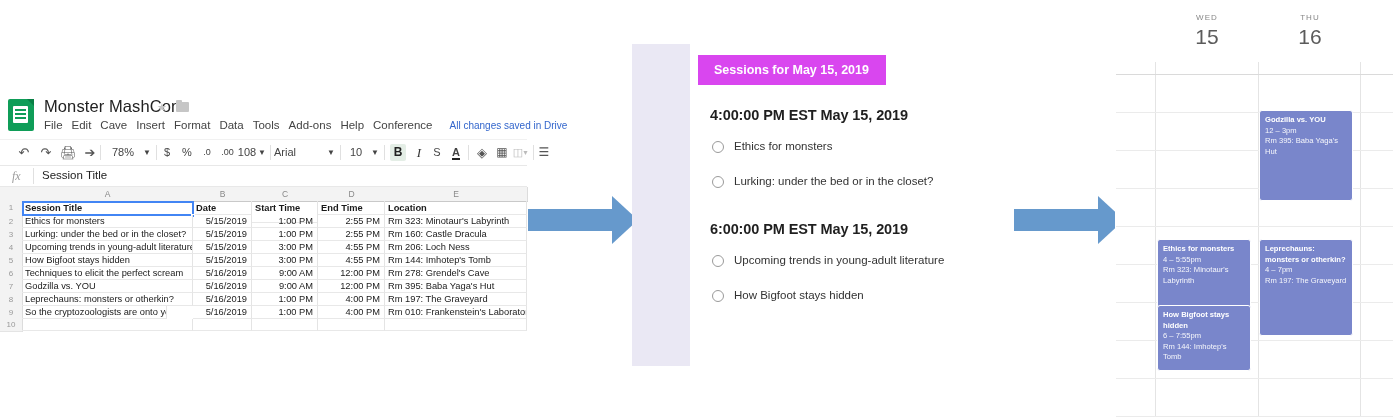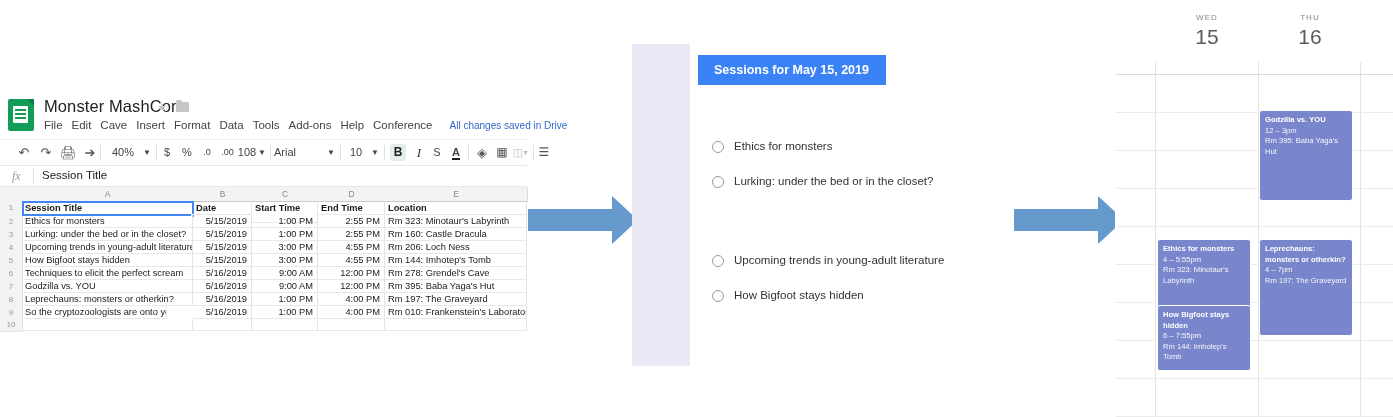--- a/index.html
+++ b/index.html
@@ -115,21 +115,21 @@
     position:absolute;width:0;height:0;
     border-top:24px solid transparent;border-bottom:24px solid transparent;
     border-left:26px solid #6699cc;
   }
   
   #formpanel{position:absolute;left:632px;top:44px;width:290px;height:322px;}
   .fp-lav{position:absolute;left:0;top:0;width:58px;height:322px;background:#eae8f4;}
   .fp-white{position:absolute;left:58px;top:0;width:232px;height:322px;background:#fff;}
   .fp-banner{
     position:absolute;height:30px;line-height:30px;
-    background:#3b82f6;color:#fff;font-size:12.5px;font-weight:bold;
+    background:#d946ef;color:#fff;font-size:12.5px;font-weight:bold;
     padding-left:16px;box-sizing:border-box;white-space:nowrap;
   }
   .fp-time{
     position:absolute;font-size:14.5px;font-weight:bold;color:#1f1f1f;
     white-space:nowrap;letter-spacing:-.1px;
   }
   .fp-opt{position:absolute;font-size:11.5px;color:#333;white-space:nowrap;}
   .fp-radio{
     position:absolute;width:12px;height:12px;border:1.4px solid #9a9a9a;
     border-radius:50%;box-sizing:border-box;
@@ -173,21 +173,21 @@
       <span>File</span><span>Edit</span><span>Cave</span><span>Insert</span><span>Format</span><span>Data</span><span>Tools</span><span>Add-ons</span><span>Help</span><span>Conference</span><span class="sh-saved">All changes saved in Drive</span>
     </div>
   </div>
 
   <div class="sh-toolbar">
     <div class="tb tb-ico" style="left:14px">↶</div>
     <div class="tb tb-ico" style="left:36px">↷</div>
     <div class="tb tb-ico" style="left:58px">🖨</div>
     <div class="tb tb-ico" style="left:80px">➔</div>
     <div class="tb-sep" style="left:100px"></div>
-    <div class="tb" style="left:104px;width:38px">40%</div>
+    <div class="tb" style="left:104px;width:38px">78%</div>
     <div class="tb" style="left:142px;width:10px;font-size:8px">▼</div>
     <div class="tb-sep" style="left:156px"></div>
     <div class="tb" style="left:160px;width:14px">$</div>
     <div class="tb" style="left:180px;width:14px">%</div>
     <div class="tb" style="left:199px;width:16px;font-size:9px">.0</div>
     <div class="tb" style="left:219px;width:17px;font-size:9px">.00</div>
     <div class="tb" style="left:236px;width:22px">108</div>
     <div class="tb" style="left:257px;width:10px;font-size:8px">▼</div>
     <div class="tb-sep" style="left:270px"></div>
     <div class="tb" style="left:274px;width:50px;text-align:left">Arial</div>
@@ -303,25 +303,27 @@
   <div class="shaft" style="left:0;top:13px;width:84px;height:22px"></div>
   <div class="head" style="left:84px;top:0"></div>
 </div>
 
 <div id="formpanel">
   <div class="fp-lav"></div>
   <div class="fp-white"></div>
 
   <div class="fp-banner" style="left:66px;top:11px;width:188px">Sessions for May 15, 2019</div>
 
+  <div class="fp-time" style="left:78px;top:63px">4:00:00 PM EST May 15, 2019</div>
   <div class="fp-radio" style="left:80px;top:97px"></div>
   <div class="fp-opt" style="left:102px;top:96px">Ethics for monsters</div>
   <div class="fp-radio" style="left:80px;top:132px"></div>
   <div class="fp-opt" style="left:102px;top:131px">Lurking: under the bed or in the closet?</div>
 
+  <div class="fp-time" style="left:78px;top:177px">6:00:00 PM EST May 15, 2019</div>
   <div class="fp-radio" style="left:80px;top:211px"></div>
   <div class="fp-opt" style="left:102px;top:210px">Upcoming trends in young-adult literature</div>
   <div class="fp-radio" style="left:80px;top:246px"></div>
   <div class="fp-opt" style="left:102px;top:245px">How Bigfoot stays hidden</div>
 
 </div>
 
 <div class="arrow" style="left:1014px;top:196px;width:115px;height:48px">
   <div class="shaft" style="left:0;top:13px;width:84px;height:22px"></div>
   <div class="head" style="left:84px;top:0"></div>

